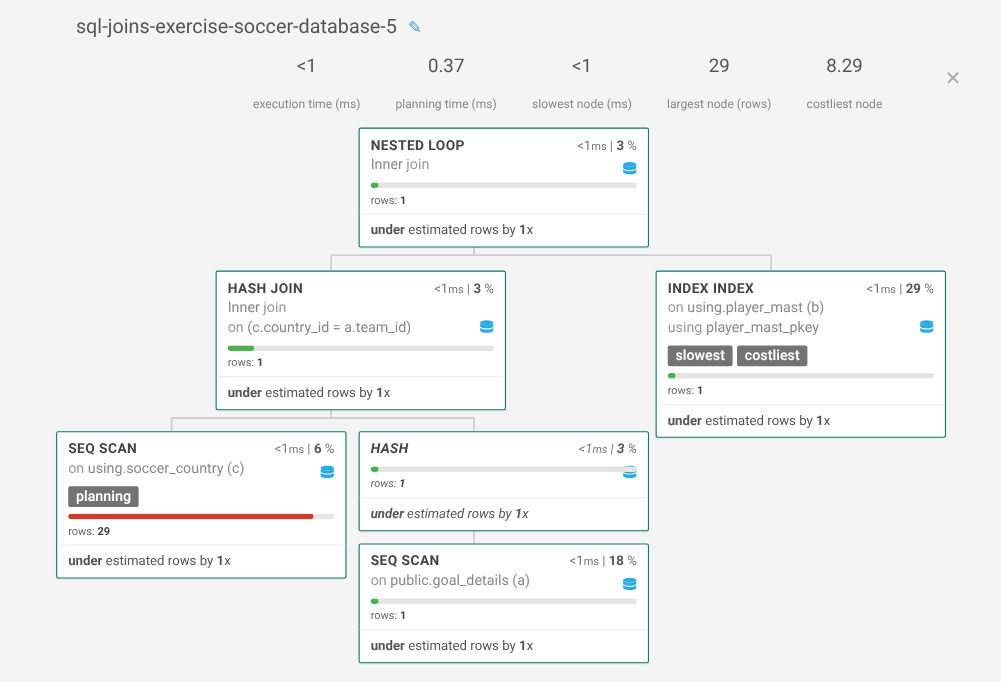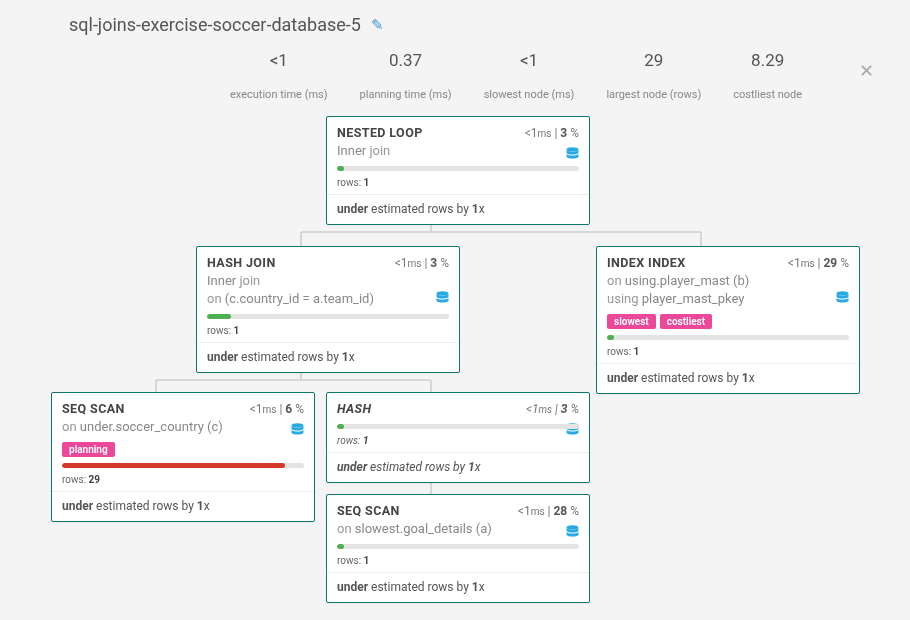--- a/index.html
+++ b/index.html
@@ -100,23 +100,23 @@
     color: #888;
     line-height: 1.4;
   }
   .node-sub .muted { color: #999; }
   .badges {
     padding: 0 10px 6px 10px;
     display: flex;
     gap: 4px;
   }
   .badge {
-    background: #ec4899;
+    background: #737373;
     color: #fff;
-    font-size: 10px;
+    font-size: 13px;
     font-weight: 600;
     padding: 2px 7px;
     border-radius: 2px;
   }
   .db-icon {
     position: absolute;
     right: 10px;
     top: 30px;
     color: #29abe2;
     font-size: 14px;
@@ -292,21 +292,21 @@
 </div>
 
 <div class="node" style="left:31px; top:392px;">
   <div class="node-header">
     <span class="node-title">SEQ SCAN</span>
     <span class="node-timing">
       <span>&lt;1</span><span class="ms-unit">ms</span><span> | </span><span class="pct"><span>6</span></span><span> %</span>
     </span>
   </div>
   <div class="node-sub">
-    <span class="muted">on</span><span> under.soccer_country (c)</span>
+    <span class="muted">on</span><span> using.soccer_country (c)</span>
   </div>
   <div class="badges">
     <span class="badge">planning</span>
   </div>
   <span class="db-icon">
     <svg width="13" height="14" viewBox="0 0 13 14">
         <g fill="#29abe2">
           <ellipse cx="6.5" cy="2.4" rx="6" ry="2.2"></ellipse>
           <path d="M0.5 2.4v3c0 1.2 2.7 2.2 6 2.2s6-1 6-2.2v-3c0 1.2-2.7 2.2-6 2.2s-6-1-6-2.2z"></path>
           <path d="M0.5 6.4v3c0 1.2 2.7 2.2 6 2.2s6-1 6-2.2v-3c0 1.2-2.7 2.2-6 2.2s-6-1-6-2.2z"></path>
@@ -344,25 +344,25 @@
       </div>
     </div>
   <div class="rows-line"><span>rows:</span> <span class="num">1</span></div>
   <div class="estimate-line"><span class="b">under</span><span> estimated rows by </span><span class="b"><span>1</span></span><span>x</span></div>
 </div>
 
 <div class="node" style="left:306px; top:494px;">
   <div class="node-header">
     <span class="node-title">SEQ SCAN</span>
     <span class="node-timing">
-      <span>&lt;1</span><span class="ms-unit">ms</span><span> | </span><span class="pct"><span>28</span></span><span> %</span>
-    </span>
-  </div>
-  <div class="node-sub">
-    <span class="muted">on</span><span> slowest.goal_details (a)</span>
+      <span>&lt;1</span><span class="ms-unit">ms</span><span> | </span><span class="pct"><span>18</span></span><span> %</span>
+    </span>
+  </div>
+  <div class="node-sub">
+    <span class="muted">on</span><span> public.goal_details (a)</span>
   </div>
   <span class="db-icon">
     <svg width="13" height="14" viewBox="0 0 13 14">
         <g fill="#29abe2">
           <ellipse cx="6.5" cy="2.4" rx="6" ry="2.2"></ellipse>
           <path d="M0.5 2.4v3c0 1.2 2.7 2.2 6 2.2s6-1 6-2.2v-3c0 1.2-2.7 2.2-6 2.2s-6-1-6-2.2z"></path>
           <path d="M0.5 6.4v3c0 1.2 2.7 2.2 6 2.2s6-1 6-2.2v-3c0 1.2-2.7 2.2-6 2.2s-6-1-6-2.2z"></path>
         </g>
       </svg>
   </span>

